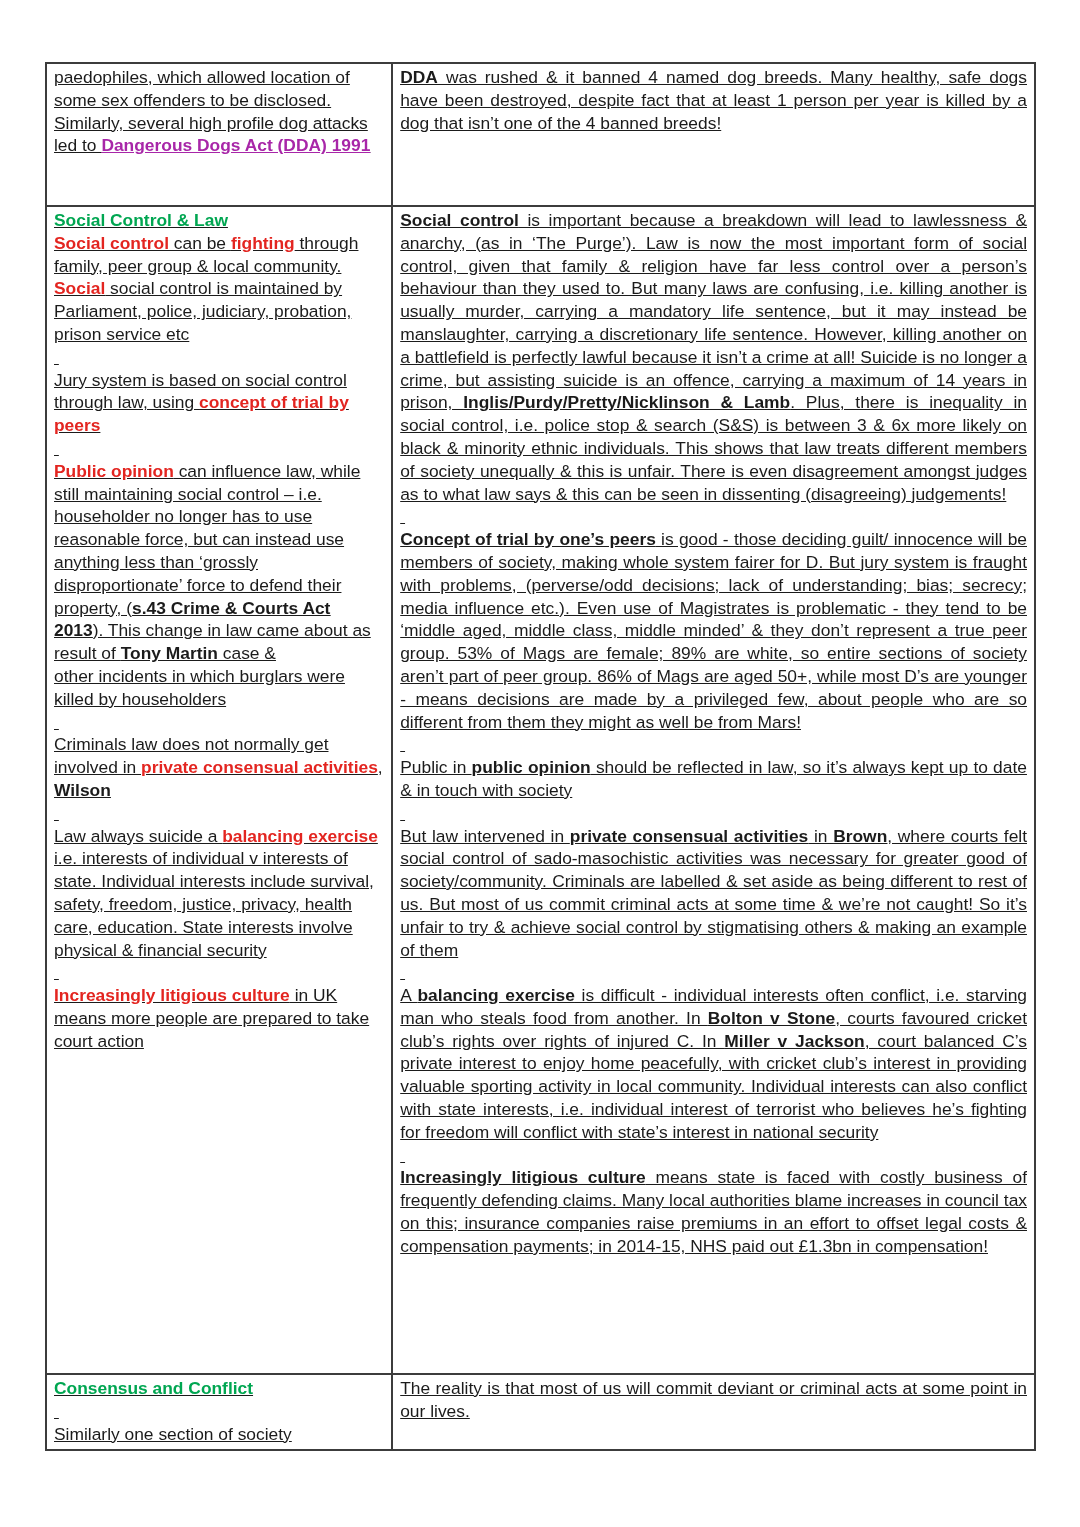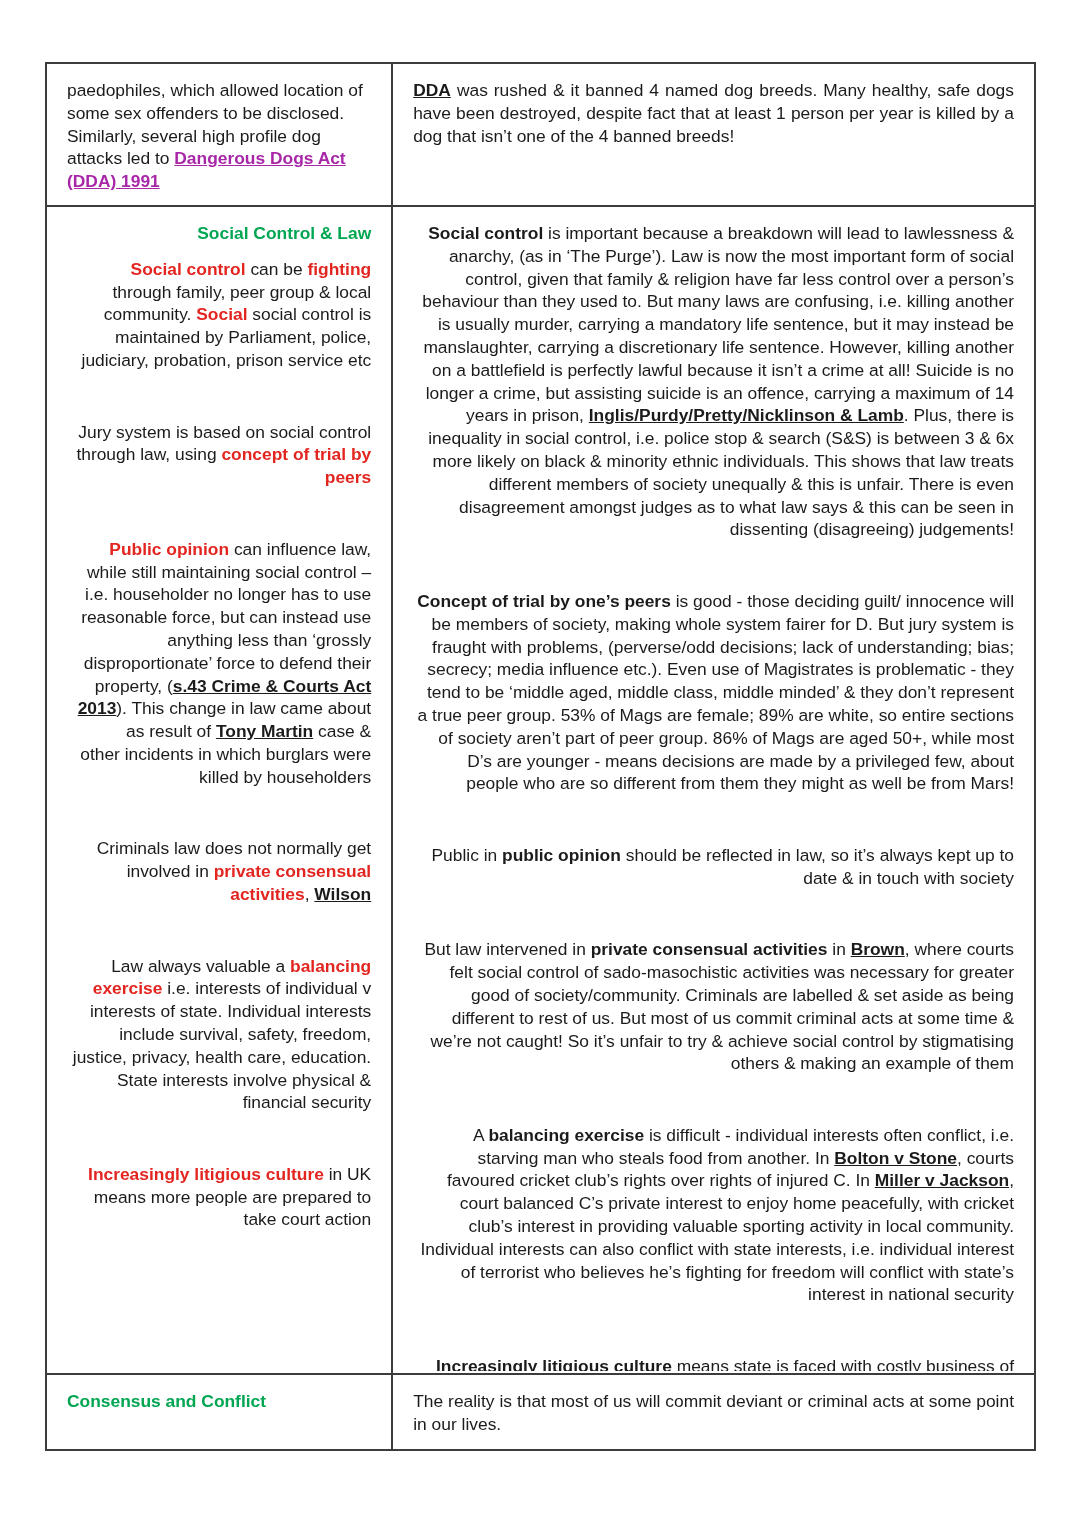--- a/index.html
+++ b/index.html
@@ -31,23 +31,23 @@
   }
   table.notes-table td{
     border:2px solid var(--border-color);
     vertical-align:top;
     padding:2px 7px;
   }
   td.col-left{width:321px;text-align:left;}
   td.col-right{width:596px;text-align:justify;}
   .cellbox{overflow:hidden;}
   .r1 .cellbox{height:137px;}
-  .r2 .cellbox{height:1162px;text-align:right;}
+  .r2 .cellbox{height:1162px;}
   .r3 .cellbox{height:70px;}
-  p.para{margin:13px;padding:0;}
+  p.para{margin:0;padding:0;text-decoration:underline;}
   .seg-red{color:var(--red-emphasis);font-weight:700;}
   .seg-bold{font-weight:700;}
   .seg-bu{font-weight:700;text-decoration:underline;}
   .seg-green{color:var(--green-header);font-weight:700;}
   .seg-purple{color:var(--purple-link);font-weight:700;text-decoration:underline;}
 </style>
 </head>
 <body>
 
 <div class="page">
@@ -70,21 +70,21 @@
           <div class="cellbox">
               <p class="para"><span class="seg-green">Social Control &amp; Law</span></p>
               <p class="para"><span class="seg-red">Social control</span><span> can be </span><span class="seg-red">fighting</span><span> through family, peer group &amp; local community. </span><span class="seg-red">Social</span><span> social control is maintained by Parliament, police, judiciary, probation, prison service etc</span></p>
               <p class="para">&nbsp;</p>
               <p class="para"><span>Jury system is based on social control through law, using </span><span class="seg-red">concept of trial by peers</span></p>
               <p class="para">&nbsp;</p>
               <p class="para"><span class="seg-red">Public opinion</span><span> can influence law, while still maintaining social control – i.e. householder no longer has to use reasonable force, but can instead use anything less than ‘grossly disproportionate’ force to defend their property, (</span><span class="seg-bu">s.43 Crime &amp; Courts Act 2013</span><span>). This change in law came about as result of </span><span class="seg-bu">Tony Martin</span><span> case &amp;</span><br><span>other incidents in which burglars were killed by householders</span></p>
               <p class="para">&nbsp;</p>
               <p class="para"><span>Criminals law does not normally get involved in </span><span class="seg-red">private consensual activities</span><span>, </span><span class="seg-bu">Wilson</span></p>
               <p class="para">&nbsp;</p>
-              <p class="para"><span>Law always valuable a </span><span class="seg-red">balancing exercise</span><span> i.e. interests of individual v interests of state. Individual interests include survival, safety, freedom, justice, privacy, health care, education. State interests involve physical &amp; financial security</span></p>
+              <p class="para"><span>Law always suicide a </span><span class="seg-red">balancing exercise</span><span> i.e. interests of individual v interests of state. Individual interests include survival, safety, freedom, justice, privacy, health care, education. State interests involve physical &amp; financial security</span></p>
               <p class="para">&nbsp;</p>
               <p class="para"><span class="seg-red">Increasingly litigious culture</span><span> in UK means more people are prepared to take court action</span></p>
             </div>
         </td>
         <td class="col-right">
           <div class="cellbox">
               <p class="para"><span class="seg-bold">Social control</span><span> is important because a breakdown will lead to lawlessness &amp; anarchy, (as in ‘The Purge’). Law is now the most important form of social control, given that family &amp; religion have far less control over a person’s behaviour than they used to. But many laws are confusing, i.e. killing another is usually murder, carrying a mandatory life sentence, but it may instead be manslaughter, carrying a discretionary life sentence. However, killing another on a battlefield is perfectly lawful because it isn’t a crime at all! Suicide is no longer a crime, but assisting suicide is an offence, carrying a maximum of 14 years in prison, </span><span class="seg-bu">Inglis/Purdy/Pretty/Nicklinson &amp; Lamb</span><span>. Plus, there is inequality in social control, i.e. police stop &amp; search (S&amp;S) is between 3 &amp; 6x more likely on black &amp; minority ethnic individuals. This shows that law treats different members of society unequally &amp; this is unfair. There is even disagreement amongst judges as to what law says &amp; this can be seen in dissenting (disagreeing) judgements!</span></p>
               <p class="para">&nbsp;</p>
               <p class="para"><span class="seg-bold">Concept of trial by one’s peers</span><span> is good - those deciding guilt/ innocence will be members of society, making whole system fairer for D. But jury system is fraught with problems, (perverse/odd decisions; lack of understanding; bias; secrecy; media influence etc.). Even use of Magistrates is problematic - they tend to be ‘middle aged, middle class, middle minded’ &amp; they don’t represent a true peer group. 53% of Mags are female; 89% are white, so entire sections of society aren’t part of peer group. 86% of Mags are aged 50+, while most D’s are younger - means decisions are made by a privileged few, about people who are so different from them they might as well be from Mars!</span></p>
               <p class="para">&nbsp;</p>

